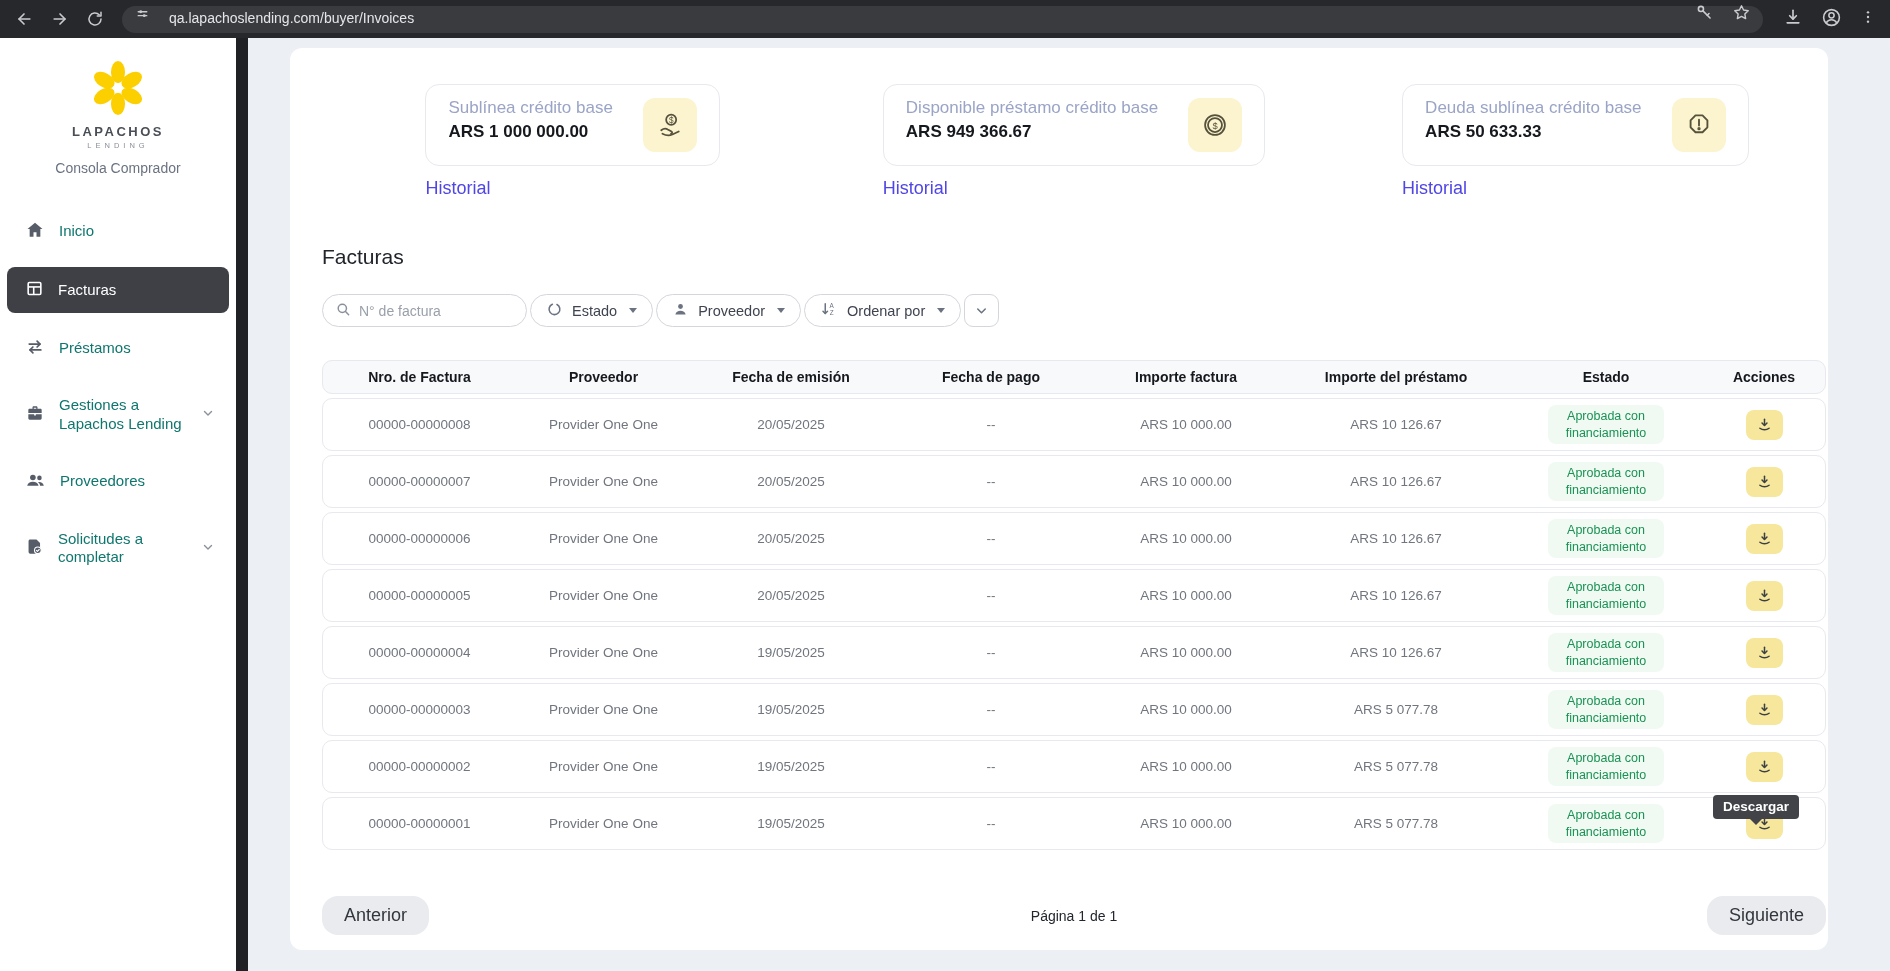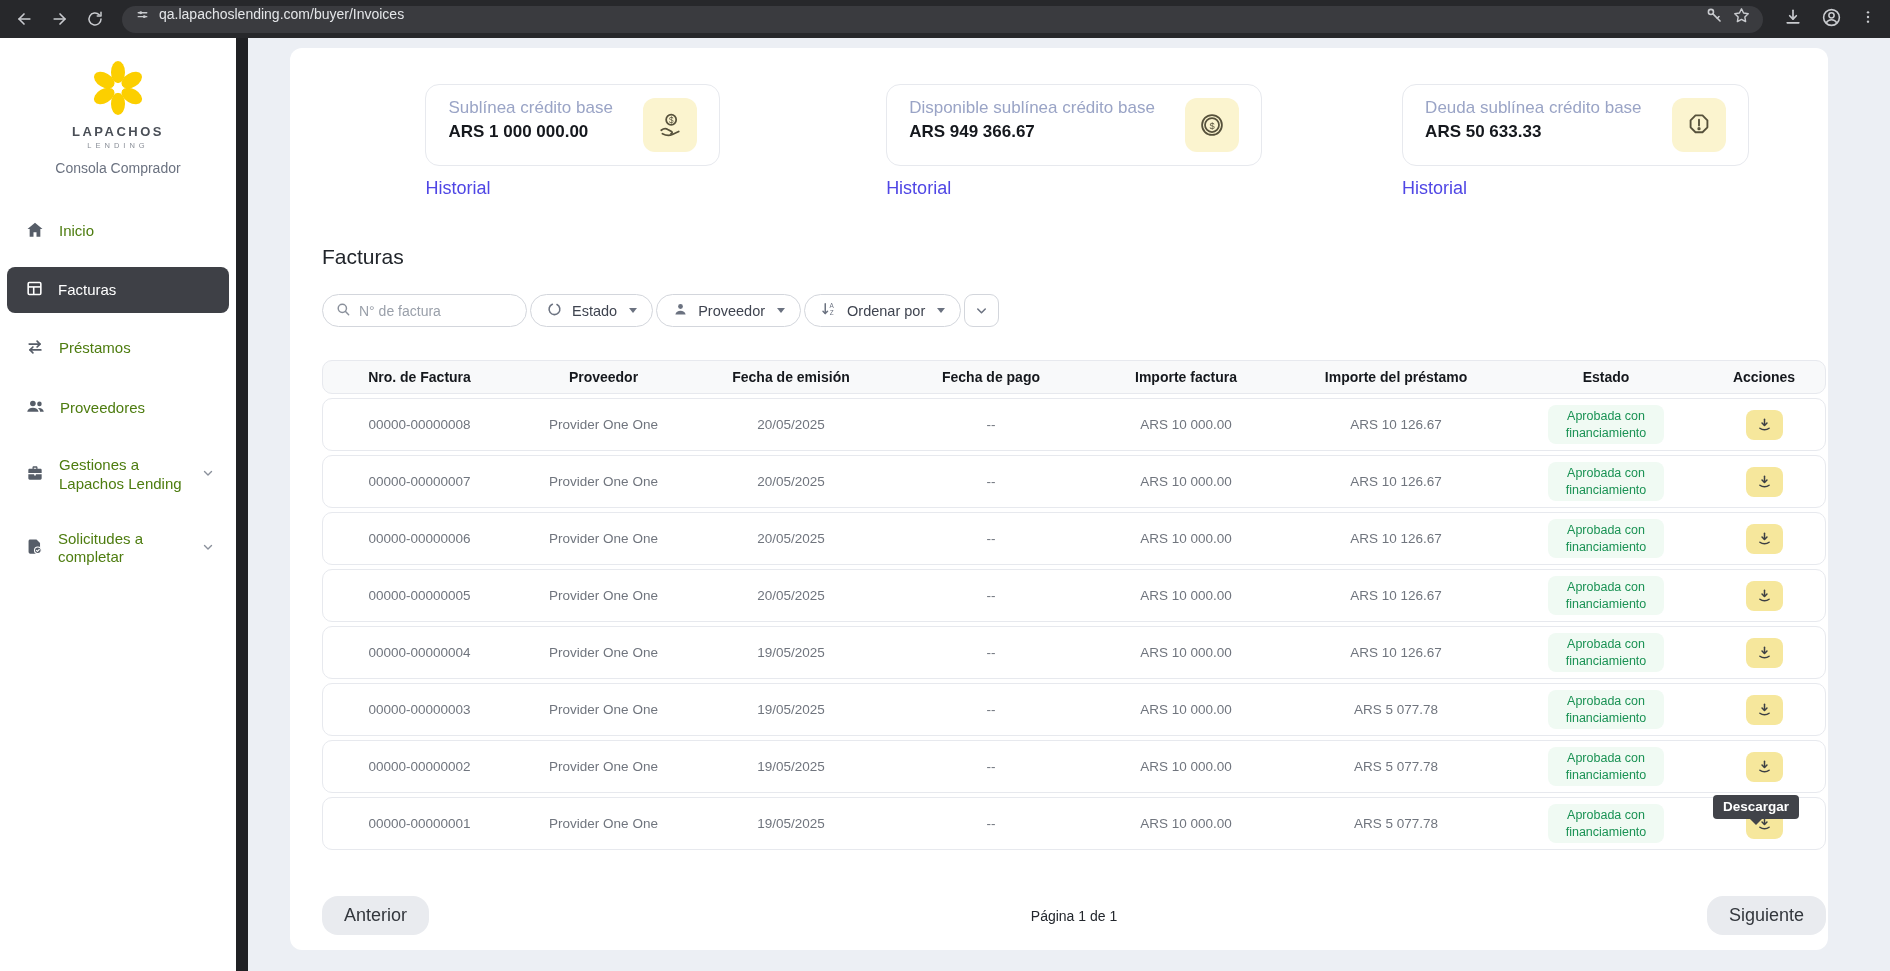--- a/index.html
+++ b/index.html
@@ -3,38 +3,38 @@
 <meta charset="utf-8">
 <style>
   * { margin:0; padding:0; box-sizing:border-box; }
   html,body { width:1890px; height:971px; overflow:hidden; }
   body { font-family:"Liberation Sans", sans-serif; background:#eceff4; }
 
   
   .browser-bar { height:38px; background:#27282b; display:flex; align-items:center; padding:0 14px; gap:10px; }
   .nav-icons { display:flex; align-items:center; gap:16px; margin-right:8px; }
   .nav-icons svg { display:block; }
-  .url-pill { flex:1; height:27px; background:#3a3b3f; border-radius:14px; display:flex; align-items:flex-start; padding:0 12px; gap:8px; }
+  .url-pill { flex:1; height:27px; background:#3a3b3f; border-radius:14px; display:flex; align-items:flex-end; padding:7px 12px; gap:18px; }
   .url-text { color:#e4e6e9; font-size:14px; flex:1; }
   .bar-right { display:flex; align-items:center; gap:18px; margin-left:10px; }
 
   
   .app { display:flex; height:933px; }
   .sidebar { width:236px; background:#ffffff; padding-top:22px; flex-shrink:0; }
   .scroll-strip { width:12px; background:#202124; flex-shrink:0; }
   .content { flex:1; background:#eceff4; padding-top:10px; }
   .panel { background:#ffffff; border-radius:12px; margin-left:42px; margin-right:62px; height:902px; padding:36px 2px 23px 32px; }
 
   
   .brand { text-align:center; margin-bottom:8px; }
   .brand-name { font-size:13px; font-weight:bold; letter-spacing:2.5px; color:#4a4f57; margin-top:4px; }
   .brand-sub { font-size:7.5px; letter-spacing:4px; color:#8a8f98; margin-top:2px; }
   .console-label { text-align:center; font-size:14px; color:#6b7280; margin:10px 0 26px; }
   .menu { display:flex; flex-direction:column; }
-  .menu-item { display:flex; align-items:center; gap:14px; padding:12px 14px 12px 18px; margin:6px 7px; border-radius:8px; color:#4d7c0f; font-size:15px; cursor:pointer; }
+  .menu-item { display:flex; align-items:center; gap:14px; padding:12px 14px 12px 18px; margin:6px 7px; border-radius:8px; color:#0f766e; font-size:15px; cursor:pointer; }
   .menu-item .mi-label { flex:1; line-height:1.25; }
   .menu-item.active { background:#3e4046; color:#ffffff; }
   .menu-item.active svg .ink { stroke:#ffffff; fill:none; }
   .menu-item svg { flex-shrink:0; }
   .chev { flex-shrink:0; }
 
   
   .cards-row { display:grid; grid-template-columns:1fr 1fr 1fr; width:1504px; }
   .card-cell { display:flex; flex-direction:column; align-items:center; }
   .card-wrap { display:flex; flex-direction:column; }
@@ -171,37 +171,37 @@
       <div class="menu-item">
         <span><svg width="20" height="20" viewBox="0 0 24 24" fill="none" stroke="#565d68" stroke-width="2" stroke-linecap="round" stroke-linejoin="round">
               <path d="M5 8.5h13"></path>
               <path d="M14.5 5L18 8.5 14.5 12"></path>
               <path d="M19 15.5H6"></path>
               <path d="M9.5 12L6 15.5 9.5 19"></path>
             </svg></span>
         <span class="mi-label">Préstamos</span>
       </div>
       <div class="menu-item">
+        <span><svg width="20" height="20" viewBox="0 0 24 24" fill="#565d68">
+              <path d="M9 7V5.5C9 4.7 9.7 4 10.5 4h3c.8 0 1.5.7 1.5 1.5V7h3.5c.8 0 1.5.7 1.5 1.5V12H4V8.5C4 7.7 4.7 7 5.5 7H9zm1.5 0h3V5.6h-3V7z"></path>
+              <path d="M4 13.5h7v1.6h2v-1.6h7v4.9c0 .9-.7 1.6-1.5 1.6h-13c-.8 0-1.5-.7-1.5-1.6z"></path>
+            </svg></span>
+        <span class="mi-label">Gestiones a Lapachos Lending</span>
+        <span class="chev"><svg width="14" height="14" viewBox="0 0 24 24" fill="none" stroke="#8a909b" stroke-width="2.4" stroke-linecap="round" stroke-linejoin="round">
+              <path d="M6 9.5l6 6 6-6"></path>
+            </svg></span>
+      </div>
+      <div class="menu-item">
         <span><svg width="21" height="21" viewBox="0 0 24 24" fill="#565d68">
               <circle cx="9" cy="8.5" r="3.2"></circle>
               <path d="M2.5 18c.6-3 3.2-4.6 6.5-4.6s5.9 1.6 6.5 4.6z"></path>
               <circle cx="16.5" cy="9" r="2.6"></circle>
               <path d="M16 13.6c3 .1 5 1.6 5.5 4.4h-4.2c-.3-1.8-1.2-3.3-2.6-4.2.4-.1.8-.2 1.3-.2z"></path>
             </svg></span>
         <span class="mi-label">Proveedores</span>
-      </div>
-      <div class="menu-item">
-        <span><svg width="20" height="20" viewBox="0 0 24 24" fill="#565d68">
-              <path d="M9 7V5.5C9 4.7 9.7 4 10.5 4h3c.8 0 1.5.7 1.5 1.5V7h3.5c.8 0 1.5.7 1.5 1.5V12H4V8.5C4 7.7 4.7 7 5.5 7H9zm1.5 0h3V5.6h-3V7z"></path>
-              <path d="M4 13.5h7v1.6h2v-1.6h7v4.9c0 .9-.7 1.6-1.5 1.6h-13c-.8 0-1.5-.7-1.5-1.6z"></path>
-            </svg></span>
-        <span class="mi-label">Gestiones a Lapachos Lending</span>
-        <span class="chev"><svg width="14" height="14" viewBox="0 0 24 24" fill="none" stroke="#8a909b" stroke-width="2.4" stroke-linecap="round" stroke-linejoin="round">
-              <path d="M6 9.5l6 6 6-6"></path>
-            </svg></span>
       </div>
       <div class="menu-item">
         <span><svg width="19" height="19" viewBox="0 0 24 24">
               <path fill="#565d68" d="M6.5 3h8L19 7.5V19c0 1.1-.9 2-2 2H6.5c-1.1 0-2-.9-2-2V5c0-1.1.9-2 2-2z"></path>
               <circle cx="16.2" cy="16.8" r="4.2" fill="#565d68" stroke="#ffffff" stroke-width="1.4"></circle>
               <path d="M14.4 16.8l1.3 1.3 2.3-2.3" fill="none" stroke="#ffffff" stroke-width="1.4" stroke-linecap="round" stroke-linejoin="round"></path>
             </svg></span>
         <span class="mi-label">Solicitudes a completar</span>
         <span class="chev"><svg width="14" height="14" viewBox="0 0 24 24" fill="none" stroke="#8a909b" stroke-width="2.4" stroke-linecap="round" stroke-linejoin="round">
               <path d="M6 9.5l6 6 6-6"></path>
@@ -232,21 +232,21 @@
                   </svg>
               </div>
             </div>
             <div class="hist-link">Historial</div>
           </div>
         </div>
         <div class="card-cell">
           <div class="card-wrap">
             <div class="card">
               <div>
-                <div class="card-title">Disponible sublínea crédito base</div>
+                <div class="card-title">Disponible préstamo crédito base</div>
                 <div class="card-value">ARS 949 366.67</div>
               </div>
               <div class="card-iconbox">
                 <svg width="28" height="28" viewBox="0 0 24 24" fill="none" stroke="#56513b" stroke-width="1.5">
                     <circle cx="12" cy="12" r="8.5"></circle>
                     <circle cx="12" cy="12" r="6"></circle>
                     <text x="12" y="15" text-anchor="middle" font-size="8" fill="#56513b" stroke="none" font-family="Liberation Sans, sans-serif">$</text>
                   </svg>
               </div>
             </div>

